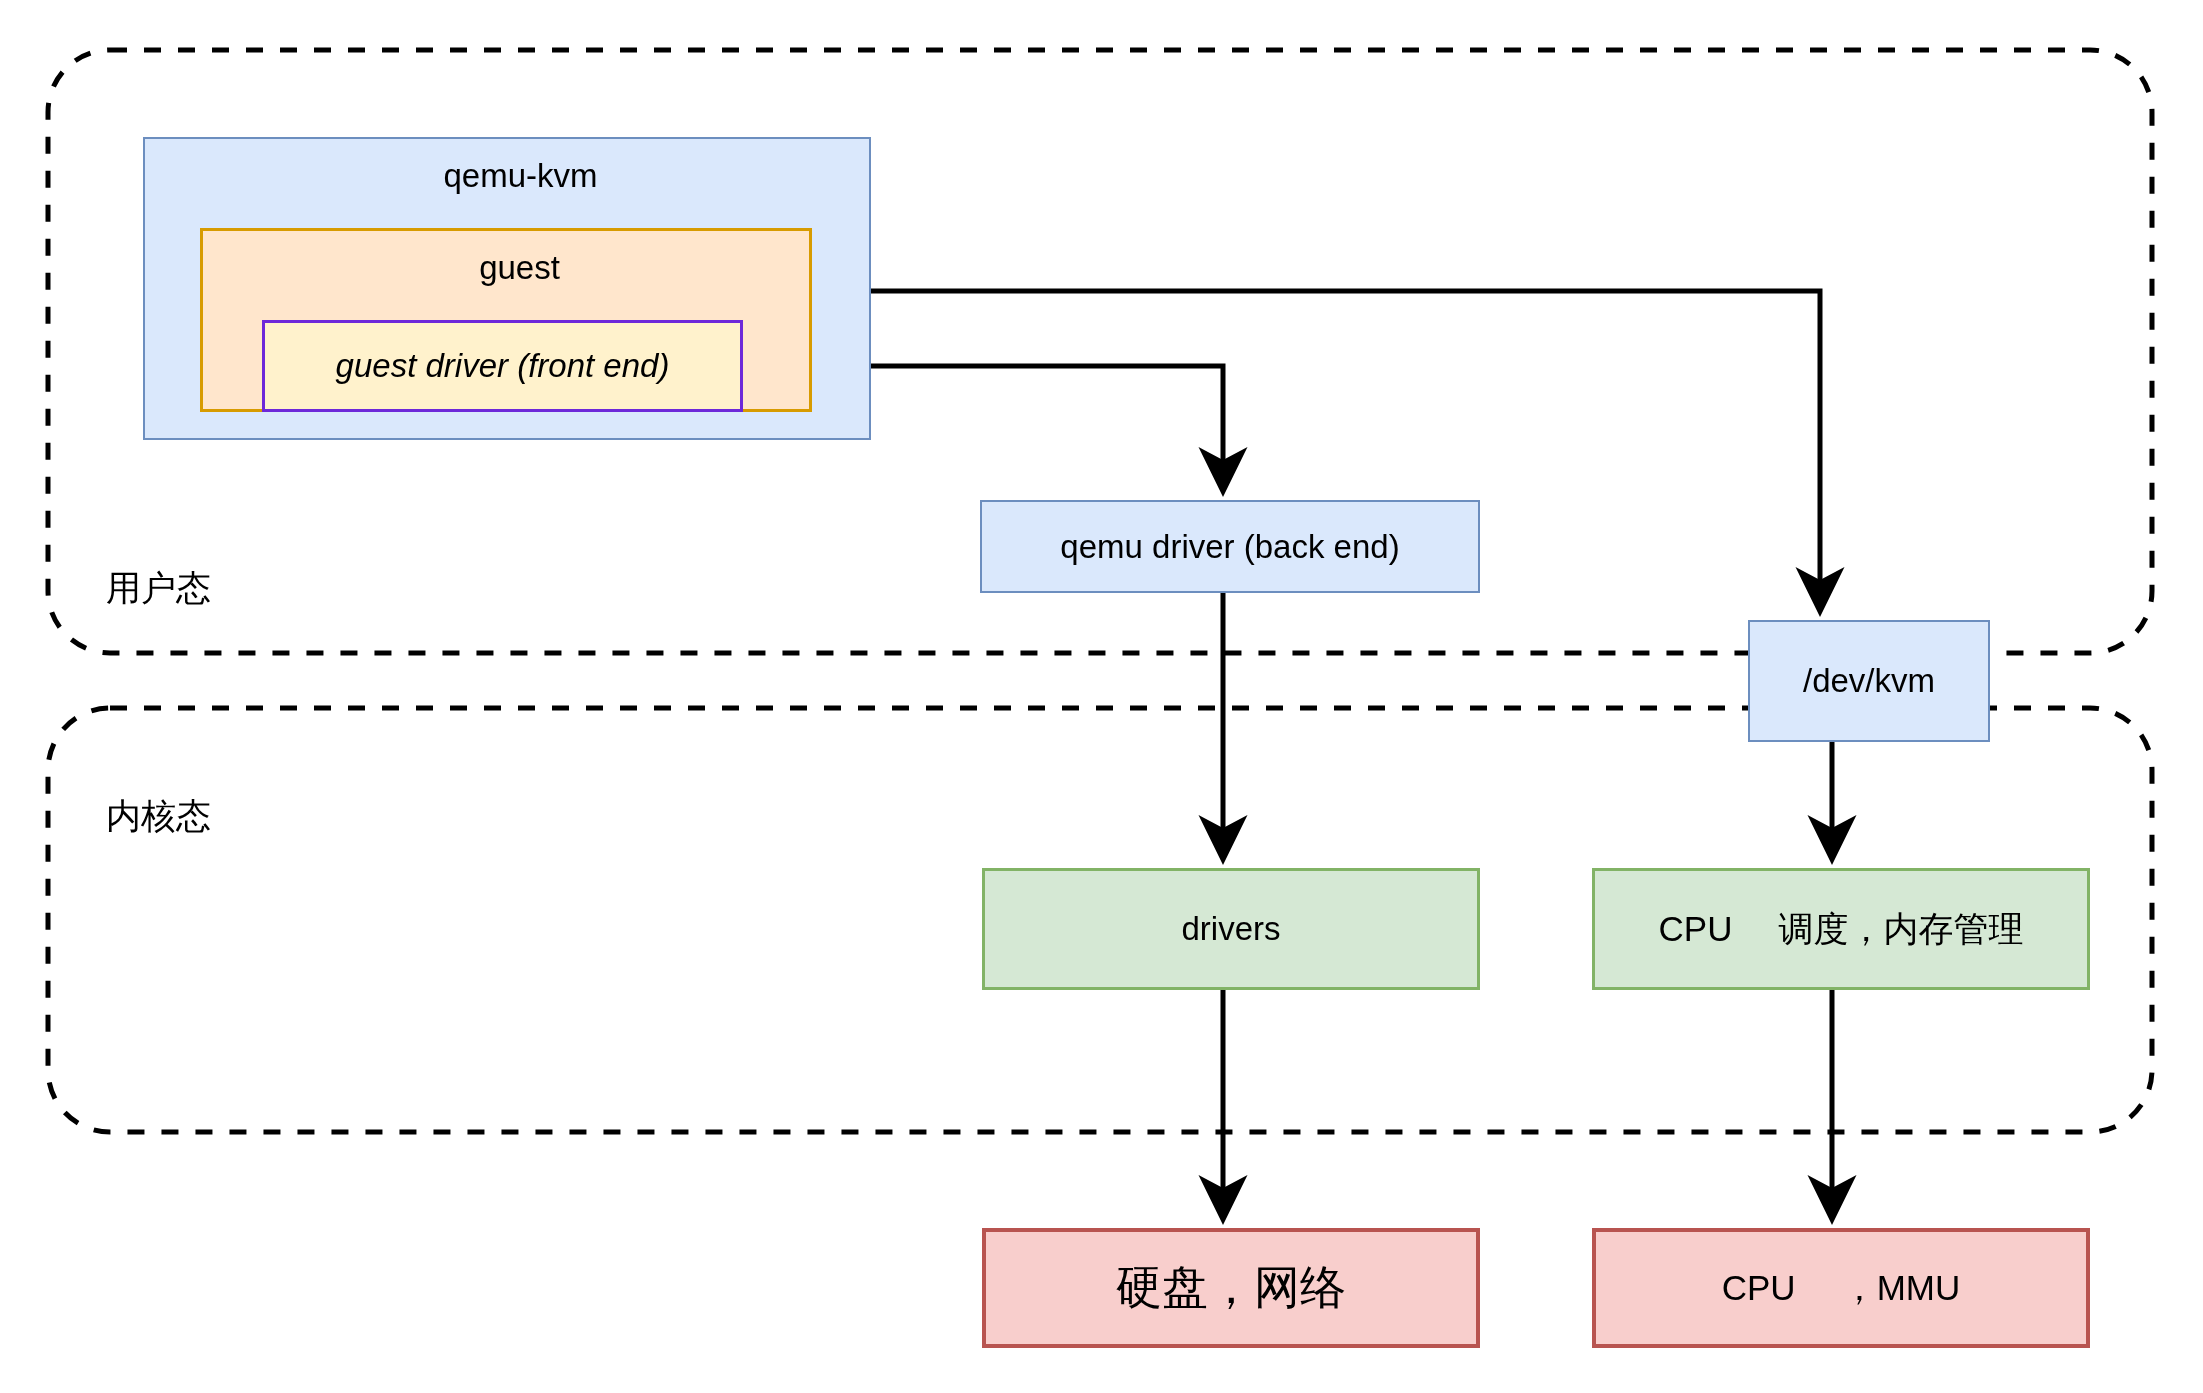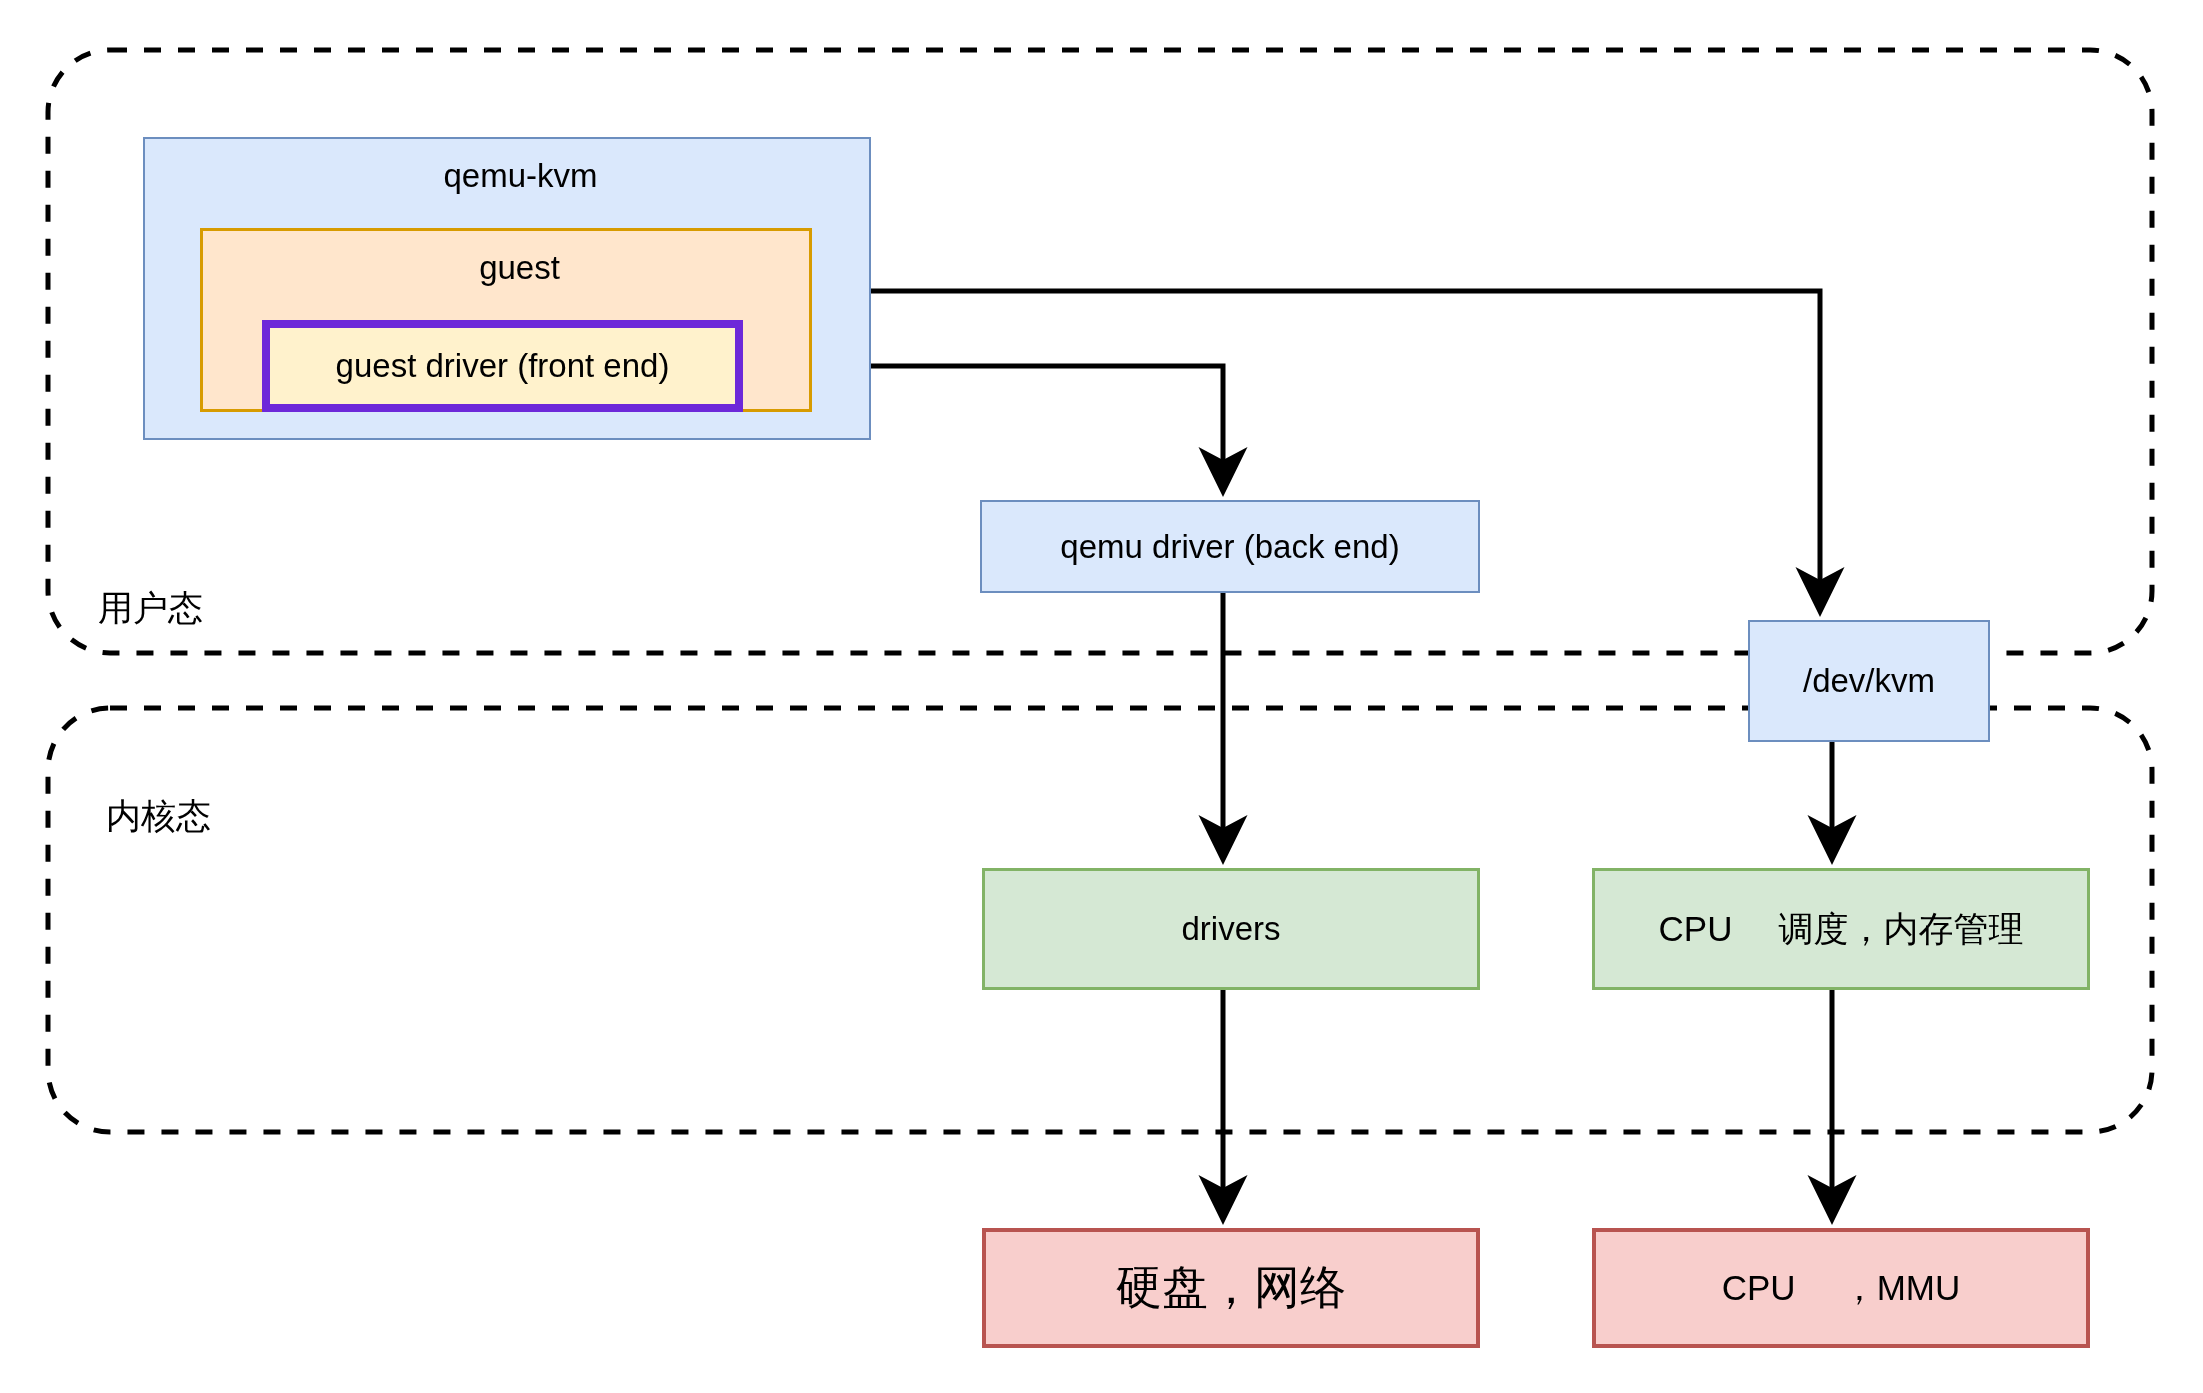--- a/index.html
+++ b/index.html
@@ -11,21 +11,21 @@
 
   .zone-label{position:absolute;font-family:"Liberation Serif","DejaVu Serif",serif;
               font-size:35px;color:#000;white-space:nowrap;}
 
   .node{position:absolute;box-sizing:border-box;display:flex;align-items:center;
         justify-content:center;text-align:center;color:#000;}
   .node .lbl{display:block;width:100%;padding:0 6px;box-sizing:border-box;}
 
   .n-blue{background:#dae8fc;border:2px solid #6c8ebf;}
   .n-orange{background:#ffe6cc;border:3px solid #d79b00;}
-  .n-yellow{background:#fff2cc;border:8px solid #6d28d9;}
+  .n-yellow{background:#fff2cc;border:3px solid #6d28d9;font-style:italic;}
   .n-green{background:#d5e8d4;border:3px solid #82b366;}
   .n-red{background:#f8cecc;border:4px solid #b85450;}
 
   .txt-lat{font-family:"Liberation Sans","DejaVu Sans",sans-serif;font-size:33px;}
   .txt-cjk{font-family:"Liberation Serif","DejaVu Serif",serif;font-size:46px;}
   .txt-mix{font-size:35px;}
   .txt-mix .ascii{font-family:"Liberation Sans","DejaVu Sans",sans-serif;}
   .txt-mix .cjk{font-family:"Liberation Serif","DejaVu Serif",serif;margin-left:46px;}
 
   
@@ -54,21 +54,21 @@
 
     <path d="M 1223,593 L 1223,858" fill="none" stroke="#000000" stroke-width="5" marker-end="url(#arrowhead)"></path>
 
     <path d="M 1832,742 L 1832,858" fill="none" stroke="#000000" stroke-width="5" marker-end="url(#arrowhead)"></path>
 
     <path d="M 1223,990 L 1223,1218" fill="none" stroke="#000000" stroke-width="5" marker-end="url(#arrowhead)"></path>
 
     <path d="M 1832,990 L 1832,1218" fill="none" stroke="#000000" stroke-width="5" marker-end="url(#arrowhead)"></path>
   </svg>
 
-  <div class="zone-label" style="left:98px; top:565px;margin-top:20px;">用户态</div>
+  <div class="zone-label" style="left:106px; top:565px;">用户态</div>
 
   <div class="zone-label" style="left:106px; top:793px;">内核态</div>
 
   <div class="node n-blue top-label" style="left:143px; top:137px; width:728px; height:303px;">
     <span class="lbl txt-lat">qemu-kvm</span>
   </div>
 
   <div class="node n-orange top-label" style="left:200px; top:228px; width:612px; height:184px;">
     <span class="lbl txt-lat">guest</span>
   </div>

